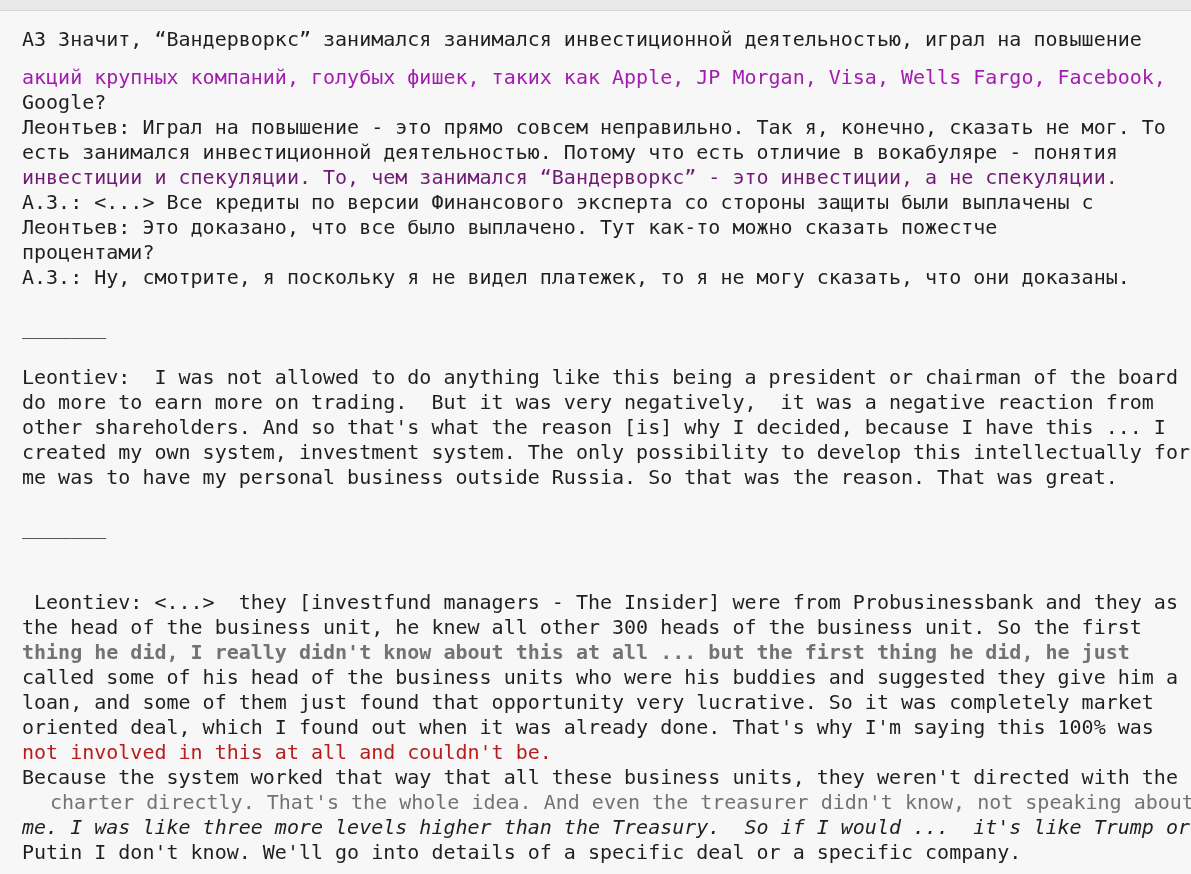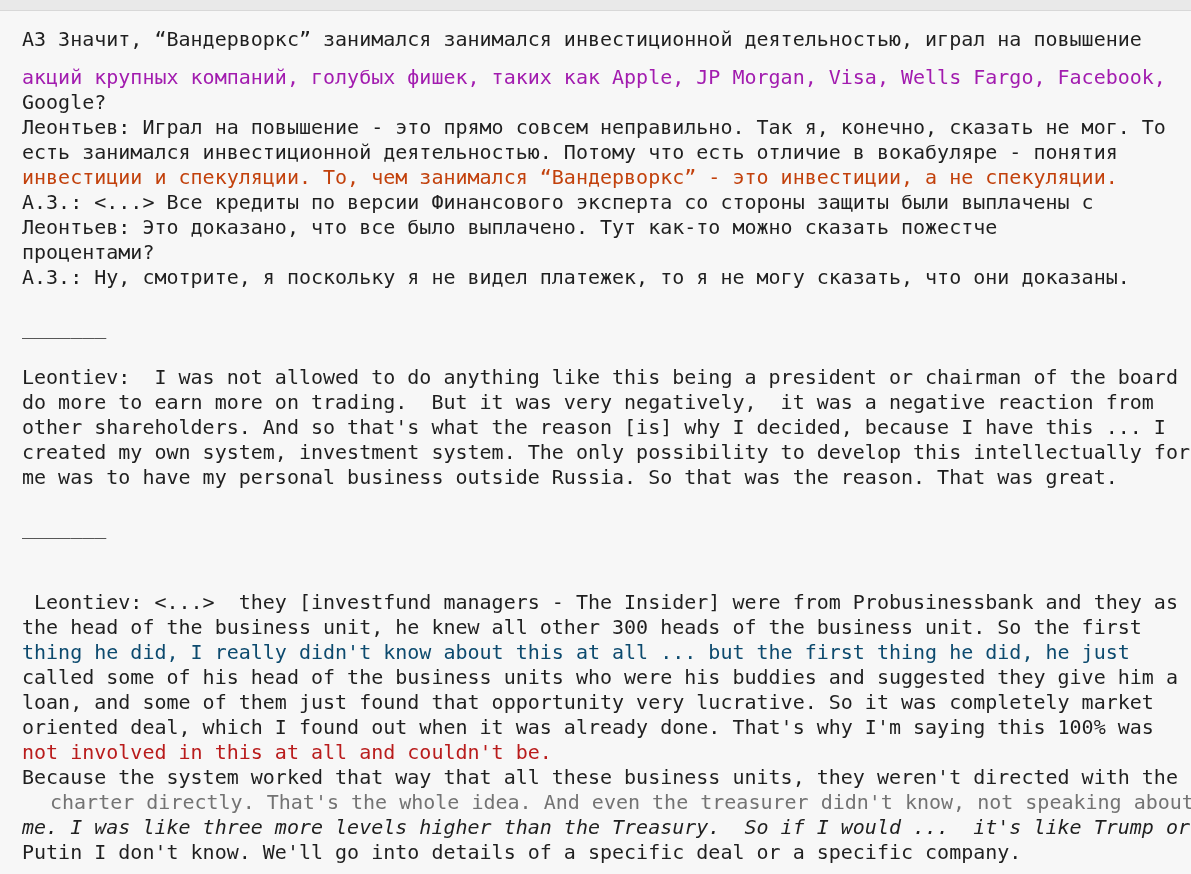--- a/index.html
+++ b/index.html
@@ -35,40 +35,40 @@
 
 <div class="top-strip" style="background: rgb(233, 233, 233); border-bottom-color: rgb(216, 216, 216);"></div>
 
 <div class="doc">
   <div>
       <div class="line" style="color: rgb(31, 31, 31);">АЗ Значит, “Вандерворкс” занимался занимался инвестиционной деятельностью, играл на повышение</div>
       <div class="line" style="color: #a21caf; margin-top: 13px;">акций крупных компаний, голубых фишек, таких как Apple, JP Morgan, Visa, Wells Fargo, Facebook,</div>
       <div class="line" style="color: rgb(31, 31, 31);">Google?</div>
       <div class="line" style="color: rgb(31, 31, 31);">Леонтьев: Играл на повышение - это прямо совсем неправильно. Так я, конечно, сказать не мог. То</div>
       <div class="line" style="color: rgb(31, 31, 31);">есть занимался инвестиционной деятельностью. Потому что есть отличие в вокабуляре - понятия</div>
-      <div class="line" style="color: #c2410c;">инвестиции и спекуляции. То, чем занимался “Вандерворкс” - это инвестиции, а не спекуляции.</div>
+      <div class="line" style="color: #701a75;">инвестиции и спекуляции. То, чем занимался “Вандерворкс” - это инвестиции, а не спекуляции.</div>
       <div class="line" style="color: rgb(31, 31, 31);">А.З.: &lt;...&gt; Все кредиты по версии Финансового эксперта со стороны защиты были выплачены с</div>
       <div class="line" style="color: rgb(31, 31, 31);">Леонтьев: Это доказано, что все было выплачено. Тут как-то можно сказать пожестче</div>
       <div class="line" style="color: rgb(31, 31, 31);">процентами?</div>
       <div class="line" style="color: rgb(31, 31, 31);">А.З.: Ну, смотрите, я поскольку я не видел платежек, то я не могу сказать, что они доказаны.</div>
       <div class="line" style="color: rgb(31, 31, 31);">&nbsp;</div>
       <div class="line" style="color: rgb(31, 31, 31);">_______</div>
       <div class="line" style="color: rgb(31, 31, 31);">&nbsp;</div>
       <div class="line" style="color: rgb(31, 31, 31);">Leontiev:  I was not allowed to do anything like this being a president or chairman of the board</div>
       <div class="line" style="color: rgb(31, 31, 31);">do more to earn more on trading.  But it was very negatively,  it was a negative reaction from</div>
       <div class="line" style="color: rgb(31, 31, 31);">other shareholders. And so that's what the reason [is] why I decided, because I have this ... I</div>
       <div class="line" style="color: rgb(31, 31, 31);">created my own system, investment system. The only possibility to develop this intellectually for</div>
       <div class="line" style="color: rgb(31, 31, 31);">me was to have my personal business outside Russia. So that was the reason. That was great.</div>
       <div class="line" style="color: rgb(31, 31, 31);">&nbsp;</div>
       <div class="line" style="color: rgb(31, 31, 31);">_______</div>
       <div class="line" style="color: rgb(31, 31, 31);">&nbsp;</div>
       <div class="line" style="color: rgb(31, 31, 31);">&nbsp;</div>
       <div class="line" style="color: rgb(31, 31, 31);"> Leontiev: &lt;...&gt;  they [investfund managers - The Insider] were from Probusinessbank and they as</div>
       <div class="line" style="color: rgb(31, 31, 31);">the head of the business unit, he knew all other 300 heads of the business unit. So the first</div>
-      <div class="line" style="color: #0c4a6e;">thing he did, I really didn't know about this at all ... but the first thing he did, he just</div>
+      <div class="line" style="color: #737373; font-weight: bold;">thing he did, I really didn't know about this at all ... but the first thing he did, he just</div>
       <div class="line" style="color: rgb(31, 31, 31);">called some of his head of the business units who were his buddies and suggested they give him a</div>
       <div class="line" style="color: rgb(31, 31, 31);">loan, and some of them just found that opportunity very lucrative. So it was completely market</div>
       <div class="line" style="color: rgb(31, 31, 31);">oriented deal, which I found out when it was already done. That's why I'm saying this 100% was</div>
       <div class="line" style="color: #b91c1c;">not involved in this at all and couldn't be.</div>
       <div class="line" style="color: rgb(31, 31, 31);">Because the system worked that way that all these business units, they weren't directed with the</div>
       <div class="line" style="color: #737373; margin-left: 28px;">charter directly. That's the whole idea. And even the treasurer didn't know, not speaking about</div>
       <div class="line" style="color: rgb(31, 31, 31); font-style: italic;">me. I was like three more levels higher than the Treasury.  So if I would ...  it's like Trump or</div>
       <div class="line" style="color: rgb(31, 31, 31);">Putin I don't know. We'll go into details of a specific deal or a specific company.</div>
     </div>
 </div>

